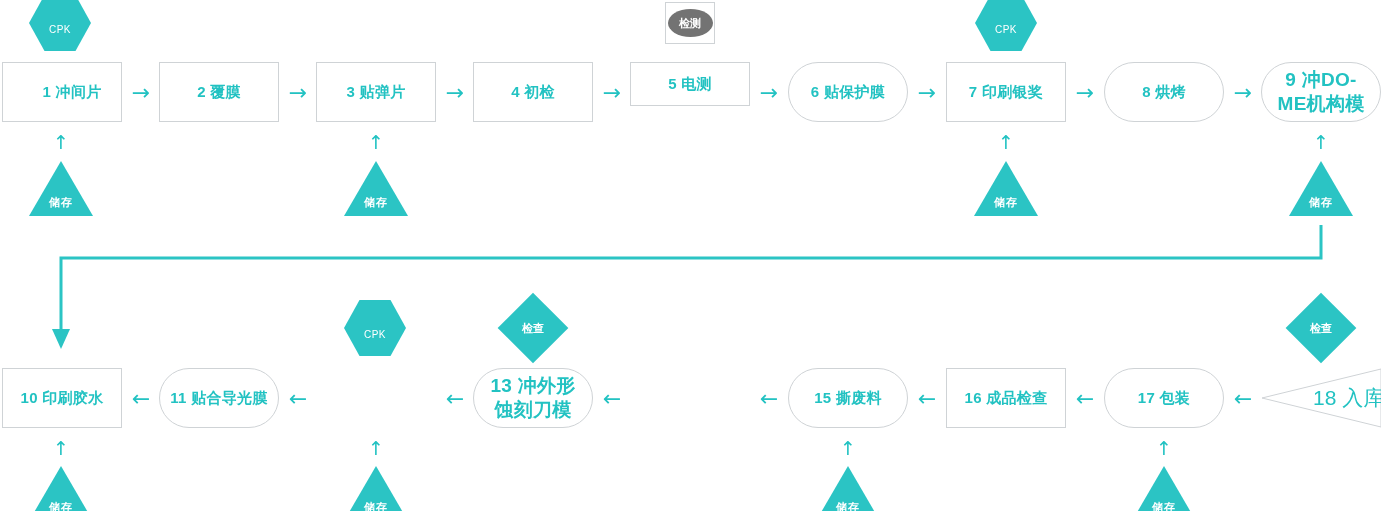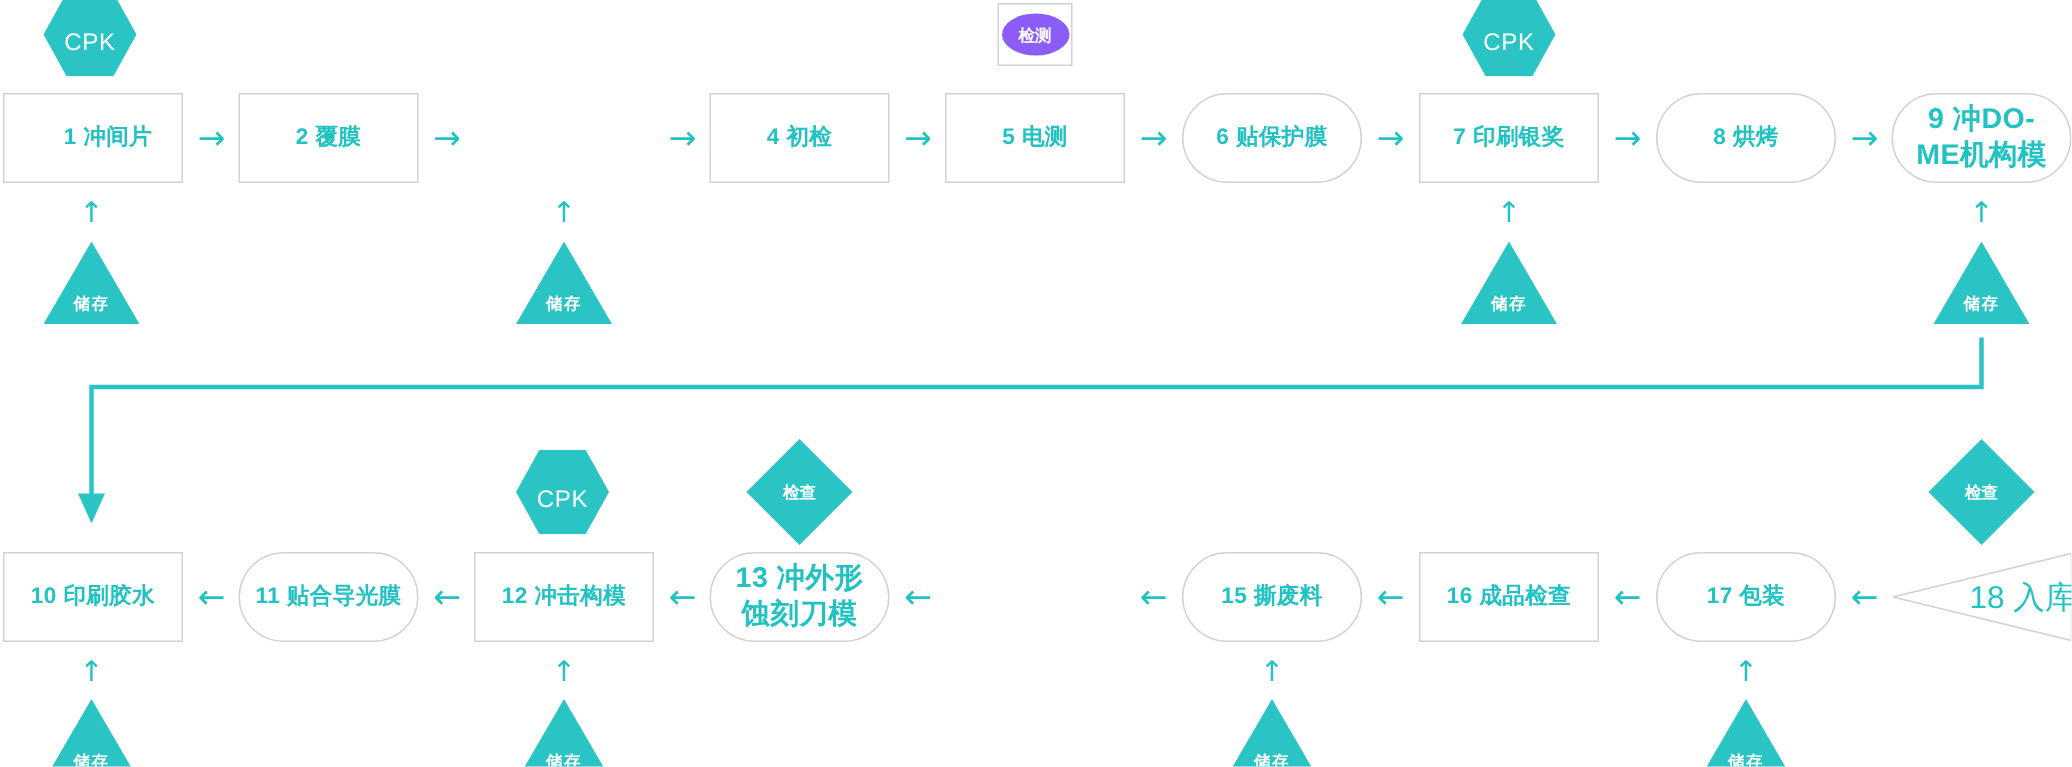--- a/index.html
+++ b/index.html
@@ -59,21 +59,21 @@
   }
 
   
   .hex{
     position:absolute;
     width:62px;height:56px;
     background:#2bc4c4;
     clip-path:polygon(25% 0%,75% 0%,100% 50%,75% 100%,25% 100%,0% 50%);
     display:flex;align-items:center;justify-content:center;
   }
-  .hex span{color:#ffffff;font-size:16px;font-weight:normal;letter-spacing:.5px;margin-top:12px;}
+  .hex span{color:#ffffff;font-size:10px;font-weight:normal;letter-spacing:.5px;margin-top:12px;}
 
   
   .dia{
     position:absolute;
     width:50px;height:50px;
     background:#2bc4c4;
     transform:rotate(45deg);
   }
   .dia span{
     display:block;width:50px;height:50px;
@@ -84,21 +84,21 @@
 
   
   .detbox{
     position:absolute;
     border:1px solid #cfd3d6;
     background:#ffffff;
     display:flex;align-items:center;justify-content:center;
   }
   .detbox .ell{
     width:45px;height:28px;border-radius:50%;
-    background:#8b5cf6;
+    background:#737373;
     display:flex;align-items:center;justify-content:center;
     color:#ffffff;font-size:11px;font-weight:bold;
   }
 
   
   .ltri{position:absolute;}
   .ltri .lbl{
     position:absolute;left:52px;top:50%;transform:translateY(-50%);
     color:#22c2c2;font-weight:normal;font-size:21px;white-space:nowrap;
   }
@@ -136,32 +136,35 @@
     <span>→</span>
   </div>
 
   <div class="node abs" style="left:159px;top:62px;width:120px;height:60px;">
     <span>2 覆膜</span>
   </div>
   <div class="arrow abs" style="left:281px;top:82px;width:34px;height:22px;">
     <span>→</span>
   </div>
 
+  <div class="node abs" style="left:316px;top:62px;width:120px;height:60px;">
+    <span>3 贴弹片</span>
+  </div>
   <div class="arrow abs" style="left:438px;top:82px;width:34px;height:22px;">
     <span>→</span>
   </div>
 
   <div class="node abs" style="left:473px;top:62px;width:120px;height:60px;">
     <span>4 初检</span>
   </div>
   <div class="arrow abs" style="left:595px;top:82px;width:34px;height:22px;">
     <span>→</span>
   </div>
 
-  <div class="node abs" style="left:630px;top:62px;width:120px;height:60px;text-align:center;">
+  <div class="node abs" style="left:630px;top:62px;width:120px;height:44px;text-align:center;">
     <span>5 电测</span>
   </div>
   <div class="arrow abs" style="left:752px;top:82px;width:34px;height:22px;">
     <span>→</span>
   </div>
 
   <div class="node rounded abs" style="left:788px;top:62px;width:120px;height:60px;">
     <span>6 贴保护膜</span>
   </div>
   <div class="arrow abs" style="left:910px;top:82px;width:34px;height:22px;">
@@ -234,23 +237,20 @@
     <span>←</span>
   </div>
 
   <div class="node rounded abs" style="left:159px;top:368px;width:120px;height:60px;">
     <span>11 贴合导光膜</span>
   </div>
   <div class="arrow abs" style="left:281px;top:388px;width:34px;height:22px;">
     <span>←</span>
   </div>
 
-  <div class="node abs" style="left:316px;top:368px;width:120px;height:60px;">
-    <span>12 冲击构模</span>
-  </div>
   <div class="arrow abs" style="left:438px;top:388px;width:34px;height:22px;">
     <span>←</span>
   </div>
 
   <div class="node rounded two-line abs" style="left:473px;top:368px;width:120px;height:60px;flex-direction:column;">
     <span>13 冲外形</span>
     <span>蚀刻刀模</span>
   </div>
   <div class="arrow abs" style="left:595px;top:388px;width:34px;height:22px;">
     <span>←</span>

